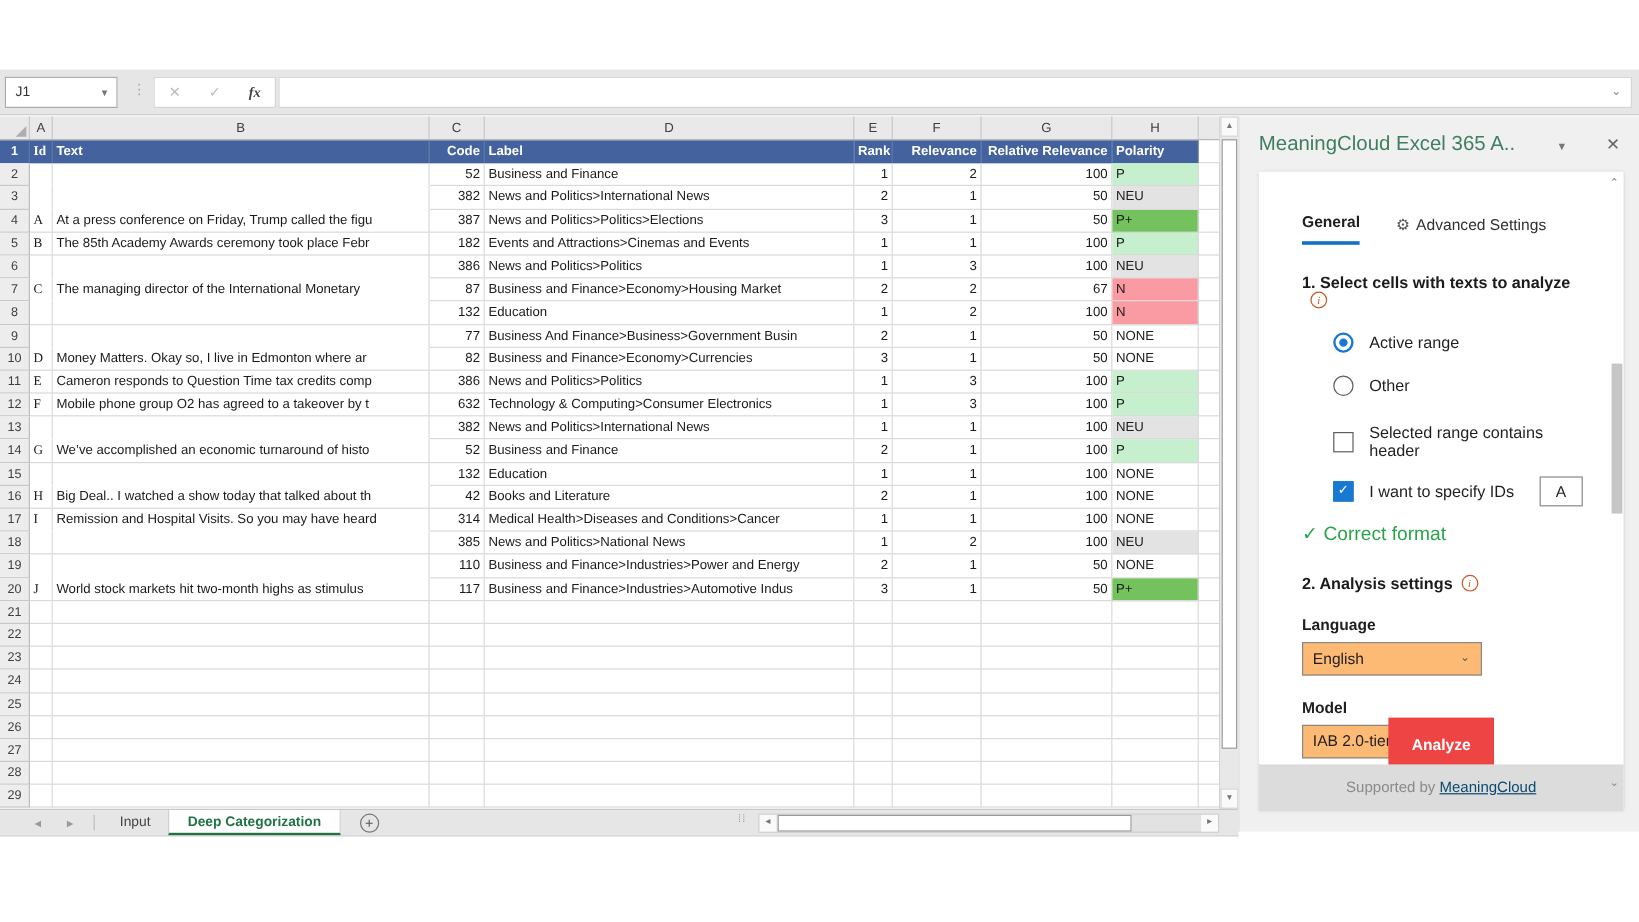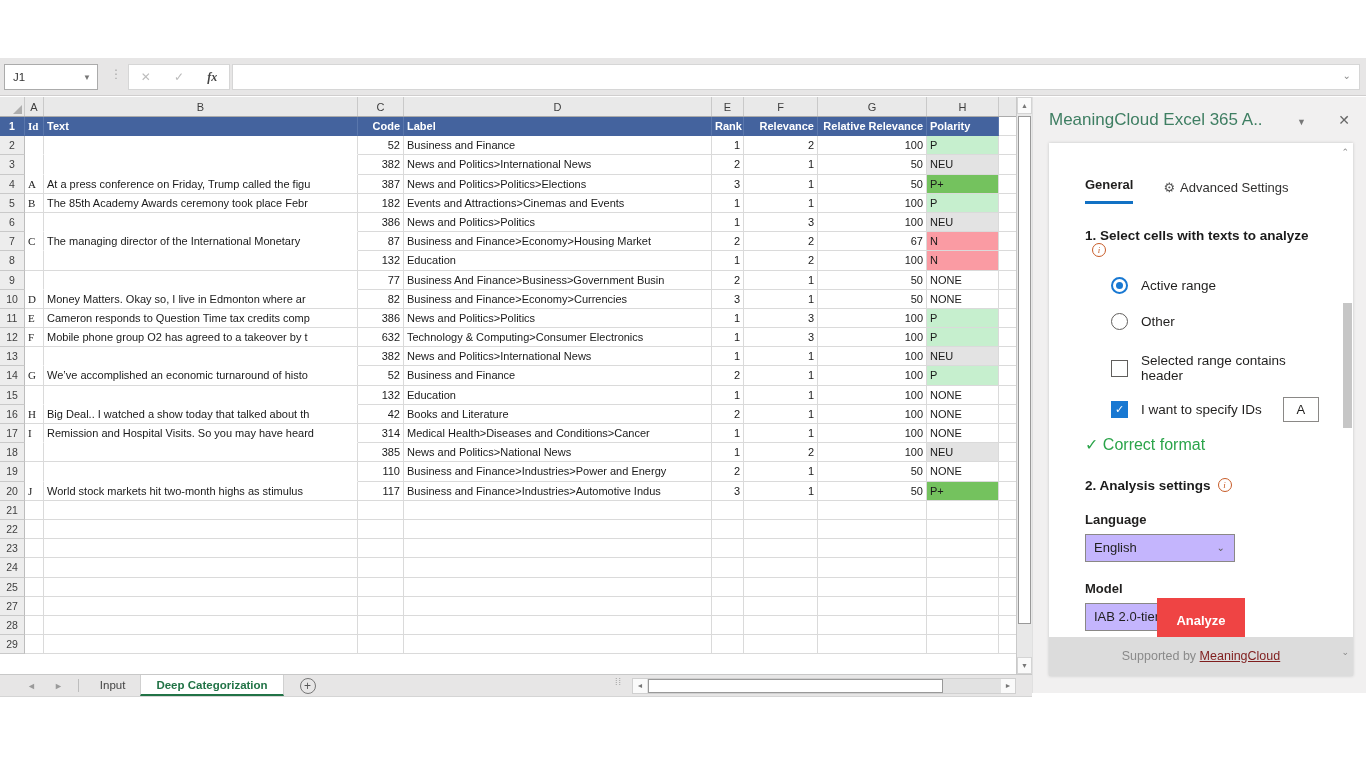--- a/index.html
+++ b/index.html
@@ -106,29 +106,29 @@
   .radio.checked::after { content:""; position:absolute; left:3px; top:3px; width:7px; height:7px;
                           border-radius:50%; background:#1878D2; }
   .cb-row { margin-top:23px; }
   .checkbox { width:17px; height:17px; border:1px solid #605E5C; background:#fff; flex:none;
               color:#fff; font-size:11px; line-height:15px; text-align:center; }
   .checkbox.checked { background:#1878D2; border-color:#1878D2; }
   .ids-input { width:36px; height:25px; border:1px solid #8A8886; margin-left:8px; text-align:center;
                font-size:13px; line-height:23px; color:#201F1E; background:#fff; }
   .correct { margin-top:13px; font-size:16px; color:#2BA44A; }
   .fld-label { margin-top:19px; font-size:13px; font-weight:bold; color:#201F1E; }
-  .selectbox { margin-top:7px; width:150px; height:28px; border:1px solid #8A8886; background:#c4b5fd;
+  .selectbox { margin-top:7px; width:150px; height:28px; border:1px solid #8A8886; background:#fdba74;
                font-size:13px; color:#201F1E; line-height:26px; padding:0 8px; position:relative; }
   .sel-chev { position:absolute; right:9px; top:0; color:#605E5C; font-size:10px; }
   .analyze-btn { position:absolute; left:50%; transform:translateX(-50%); top:455px; width:88px;
                  height:44px; background:#ef4444; color:#fff; border:none; font-size:13px;
                  font-weight:bold; font-family:"Liberation Sans",sans-serif; }
   .tp-footer { position:absolute; left:0; bottom:0; width:100%; height:39px; background:#DCDCDC;
                text-align:center; line-height:39px; font-size:12.5px; color:#8A8A8A; }
-  .tp-footer a { color:#7f1d1d; }
+  .tp-footer a { color:#0c4a6e; }
   .card-chev-up { position:absolute; right:4px; top:4px; color:#888; font-size:9px; }
   .card-chev-dn { position:absolute; right:4px; bottom:4px; color:#888; font-size:9px; }
   .card-thumb { position:absolute; right:1px; top:160px; width:9px; height:125px; background:#C6C6C6; }
 </style>
 </head>
 <body>
 
 <div class="formula-row">
   <div class="name-box">
     <span>J1</span>
@@ -454,20 +454,32 @@
         <div class="cell cb"></div>
         <div class="cell cc"></div>
         <div class="cell cd"></div>
         <div class="cell ce"></div>
         <div class="cell cf"></div>
         <div class="cell cg"></div>
         <div class="cell ch "></div>
         <div class="cell ci"></div>
       </div>
       <div class="row">
+        <div class="cell rn">26</div>
+        <div class="cell ca"></div>
+        <div class="cell cb"></div>
+        <div class="cell cc"></div>
+        <div class="cell cd"></div>
+        <div class="cell ce"></div>
+        <div class="cell cf"></div>
+        <div class="cell cg"></div>
+        <div class="cell ch "></div>
+        <div class="cell ci"></div>
+      </div>
+      <div class="row">
         <div class="cell rn">27</div>
         <div class="cell ca"></div>
         <div class="cell cb"></div>
         <div class="cell cc"></div>
         <div class="cell cd"></div>
         <div class="cell ce"></div>
         <div class="cell cf"></div>
         <div class="cell cg"></div>
         <div class="cell ch "></div>
         <div class="cell ci"></div>

